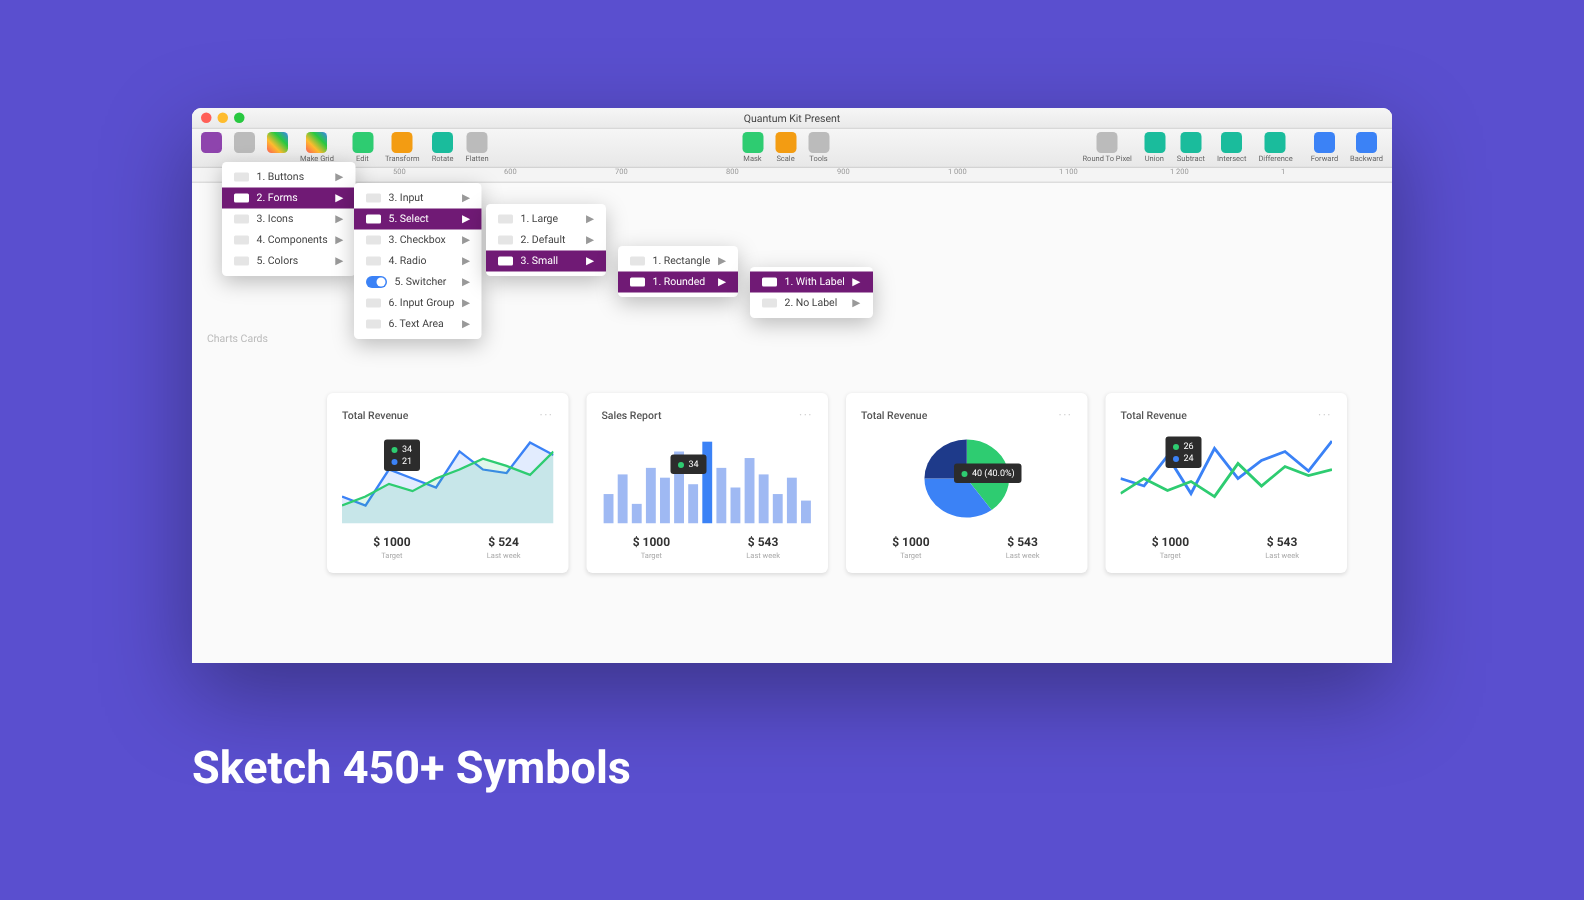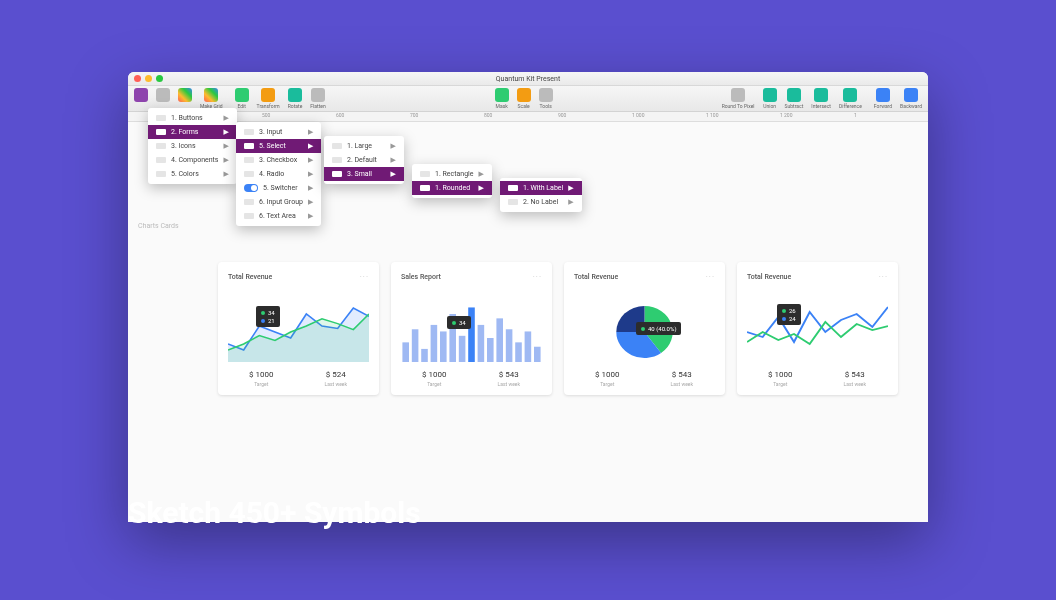--- a/index.html
+++ b/index.html
@@ -9,21 +9,21 @@
     width: 1056px;
     height: 600px;
     position: relative;
     overflow: hidden;
   }
   .app-window {
     position: absolute;
     left: 128px;
     top: 72px;
     width: 800px;
-    height: 450px;
+    height: 370px;
     background: #fbfbfb;
     border-radius: 6px 6px 0 0;
     box-shadow: 0 20px 60px rgba(0,0,0,.35);
     overflow: hidden;
   }
   .titlebar {
     height: 14px;
     background: linear-gradient(#f6f6f6,#eaeaea);
     border-bottom: 1px solid #d8d8d8;
     display: flex;
@@ -115,27 +115,27 @@
   .cards{
     position:absolute;top:140px;left:90px;right:30px;
     display:flex;gap:12px;
   }
   .card{
     flex:1;background:#fff;border-radius:4px;
     box-shadow:0 1px 3px rgba(0,0,0,.12);
     padding:10px 10px 8px;
     min-width:0;
   }
-  .card-head{display:flex;justify-content:space-between;align-items:center;margin-bottom:21px}
+  .card-head{display:flex;justify-content:space-between;align-items:center;margin-bottom:8px}
   .card-title{font-size:7px;color:#555;font-weight:500}
   .card-more{font-size:8px;color:#ccc;letter-spacing:1px}
   .chart-area{height:60px;position:relative;margin-bottom:8px}
   .card-foot{display:flex;justify-content:space-between;gap:8px}
   .metric{text-align:center;flex:1}
-  .metric-val{font-size:8px;color:#333;font-weight:400}
+  .metric-val{font-size:8px;color:#333;font-weight:700}
   .metric-lab{font-size:5px;color:#aaa;margin-top:2px}
   .tooltip{
     position:absolute;background:#2c2c2c;color:#fff;
     font-size:6px;padding:3px 5px;border-radius:2px;
     display:flex;flex-direction:column;gap:1px;
   }
   .tooltip .row{display:flex;align-items:center;gap:3px}
   .dot{width:4px;height:4px;border-radius:50%}
   .dg{background:#2ecc71}.db{background:#3b82f6}
   

